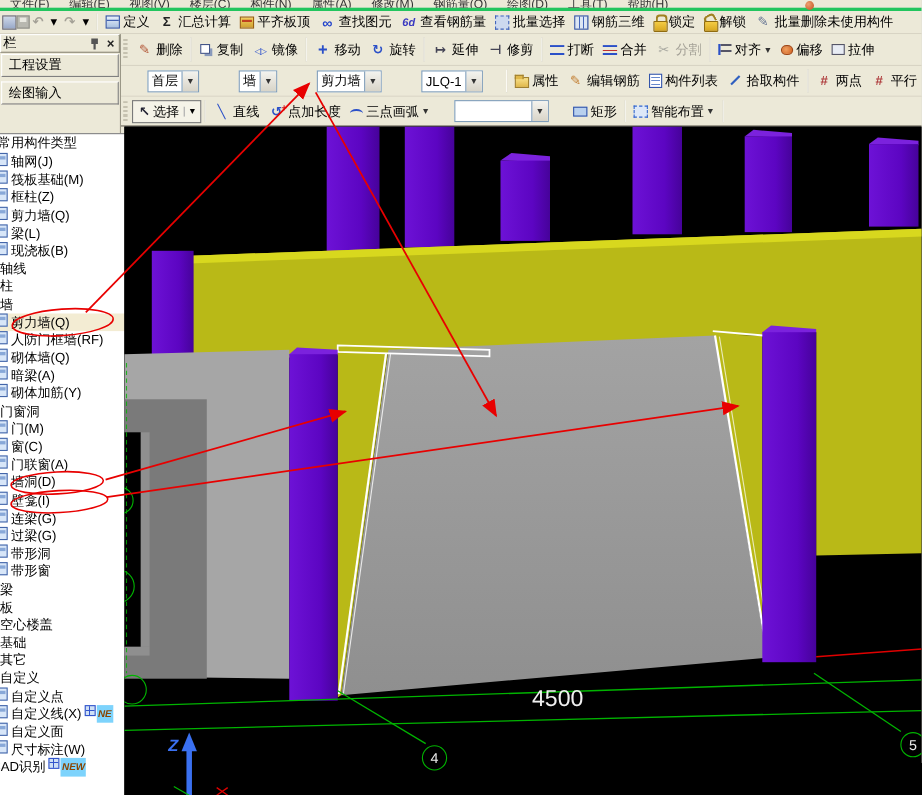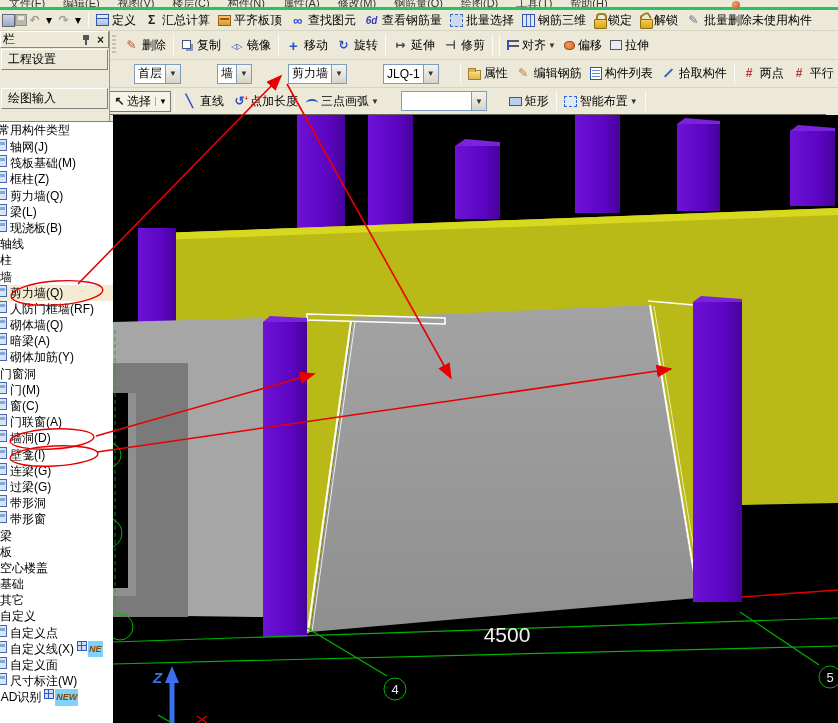--- a/index.html
+++ b/index.html
@@ -9,21 +9,21 @@
   
   #menubar { position:absolute; left:0; top:0; width:838px; height:10px; overflow:hidden; background:#ece9d8; border-bottom:3px solid #22c55e; }
   #menubar .menu-frag { display:inline-block; margin:0 9px; font-size:11px; color:#333; transform:translateY(-4px); }
   .menu-dot { position:absolute; right:98px; top:1px; width:8px; height:8px; border-radius:50%; background:radial-gradient(circle at 35% 35%, #f0a070, #c05020); }
 
   
   .tbar { position:absolute; left:0; width:838px; background:#ece9d8; display:flex; align-items:center; overflow:hidden; border-bottom:1px solid #d8d4c4; }
   #tb1 { top:10px; height:21px; }
   #tb2 { left:110px; width:728px; top:31px; height:29px; }
   #tb3 { left:110px; width:728px; top:60px; height:28px; }
-  #tb4 { left:98px; width:728px; top:88px; height:27px; border-bottom:1px solid #6a675a;font-family:Liberation Serif, serif; }
+  #tb4 { left:110px; width:728px; top:88px; height:27px; border-bottom:1px solid #6a675a; }
   .grp { display:flex; align-items:flex-end; }
   .handle { width:4px; height:70%; margin:0 4px 0 2px; background:repeating-linear-gradient(180deg,#c6c2b0 0 2px,transparent 2px 4px); }
   .sep { width:1px; height:78%; background:#b5b2a2; border-right:1px solid #fbfaf4; margin:0 3px; }
   .tbtn { display:flex; align-items:center; padding:0 4px; height:100%; white-space:nowrap; cursor:default; }
   .tbtn .lbl { margin-left:3px; }
   .tbtn.disabled .lbl { color:#a3a096; }
   .tbtn .dd { margin-left:2px; font-size:8px; color:#333; }
   .winbtns { display:flex; align-items:center; padding-left:2px; }
 
   
@@ -89,21 +89,21 @@
   .selbtn .dd { border-left:1px solid #aaa; margin-left:4px; padding-left:3px; font-size:8px; }
 
   
   #sidebar { position:absolute; left:0; top:31px; width:110px; height:692px; background:#ece9d8; border-right:1px solid #9a9787; }
   .nav-titlebar { height:17px; display:flex; align-items:center; border:1px solid; border-color:#fff #8a8775 #8a8775 #fff; background:#ece9d8; padding:0 2px; }
   .nav-title { flex:1; font-size:12px; }
   .pin-ico { width:10px; height:12px; position:relative; margin-right:4px; }
   .pin-ico::before { content:""; position:absolute; left:2px; top:1px; width:6px; height:5px; background:#555; }
   .pin-ico::after { content:""; position:absolute; left:4px; top:6px; width:2px; height:5px; background:#555; }
   .close-ico { font-weight:bold; font-size:12px; color:#222; padding:0 2px; }
-  .nav-tab { height:21px; margin:1px 1px 18px 1px; display:flex; align-items:center; padding-left:6px; background:#ece9d8; border:1px solid; border-color:#fff #808080 #808080 #fff; }
+  .nav-tab { height:21px; margin:1px 1px 4px 1px; display:flex; align-items:center; padding-left:6px; background:#ece9d8; border:1px solid; border-color:#fff #808080 #808080 #fff; }
   #navlist { position:absolute; left:0; top:90px; width:124px; bottom:0; background:#fff; border-top:1px solid #808080; overflow:hidden; }
   .nav-header { height:17px; line-height:17px; margin-left:-2px; white-space:nowrap; }
   .nav-row { height:16.2px; line-height:16.2px; display:flex; white-space:nowrap; }
   .nav-row.item { padding-left:0; }
   .nav-row.cat { padding-left:0; }
   .nav-row.sel { background:#f3ecd3; }
   .nav-row.cutl { margin-left:-8px; }
   .s-ico { flex:none; width:12px; height:12px; margin:0 3px 0 -5px; background:#d8e6f8; border:1px solid #4466aa; }
   .s-ico::before { content:""; display:block; margin:2px 1px; height:3px; background:linear-gradient(#88a8d8,#88a8d8); }
   .grid-ico { flex:none; width:10px; height:10px; margin-left:3px; border:1px solid #3355cc; background:
@@ -211,20 +211,34 @@
         <div class="tbtn">
           <span class="ico i-extend"></span>
           <span class="lbl">延伸</span>
         </div>
         <div class="tbtn">
           <span class="ico i-trim"></span>
           <span class="lbl">修剪</span>
         </div>
       </div>
       <div class="sep"></div>
+    <div class="grp" id="tb2-g4">
+        <div class="tbtn">
+          <span class="ico i-break"></span>
+          <span class="lbl">打断</span>
+        </div>
+        <div class="tbtn">
+          <span class="ico i-merge"></span>
+          <span class="lbl">合并</span>
+        </div>
+        <div class="tbtn disabled">
+          <span class="ico i-split"></span>
+          <span class="lbl">分割</span>
+        </div>
+      </div>
       <div class="sep"></div>
     <div class="grp" id="tb2-g5">
         <div class="tbtn">
           <span class="ico i-align"></span>
           <span class="lbl">对齐</span>
           <span class="dd">▼</span>
         </div>
         <div class="tbtn">
           <span class="ico i-offset"></span>
           <span class="lbl">偏移</span>

